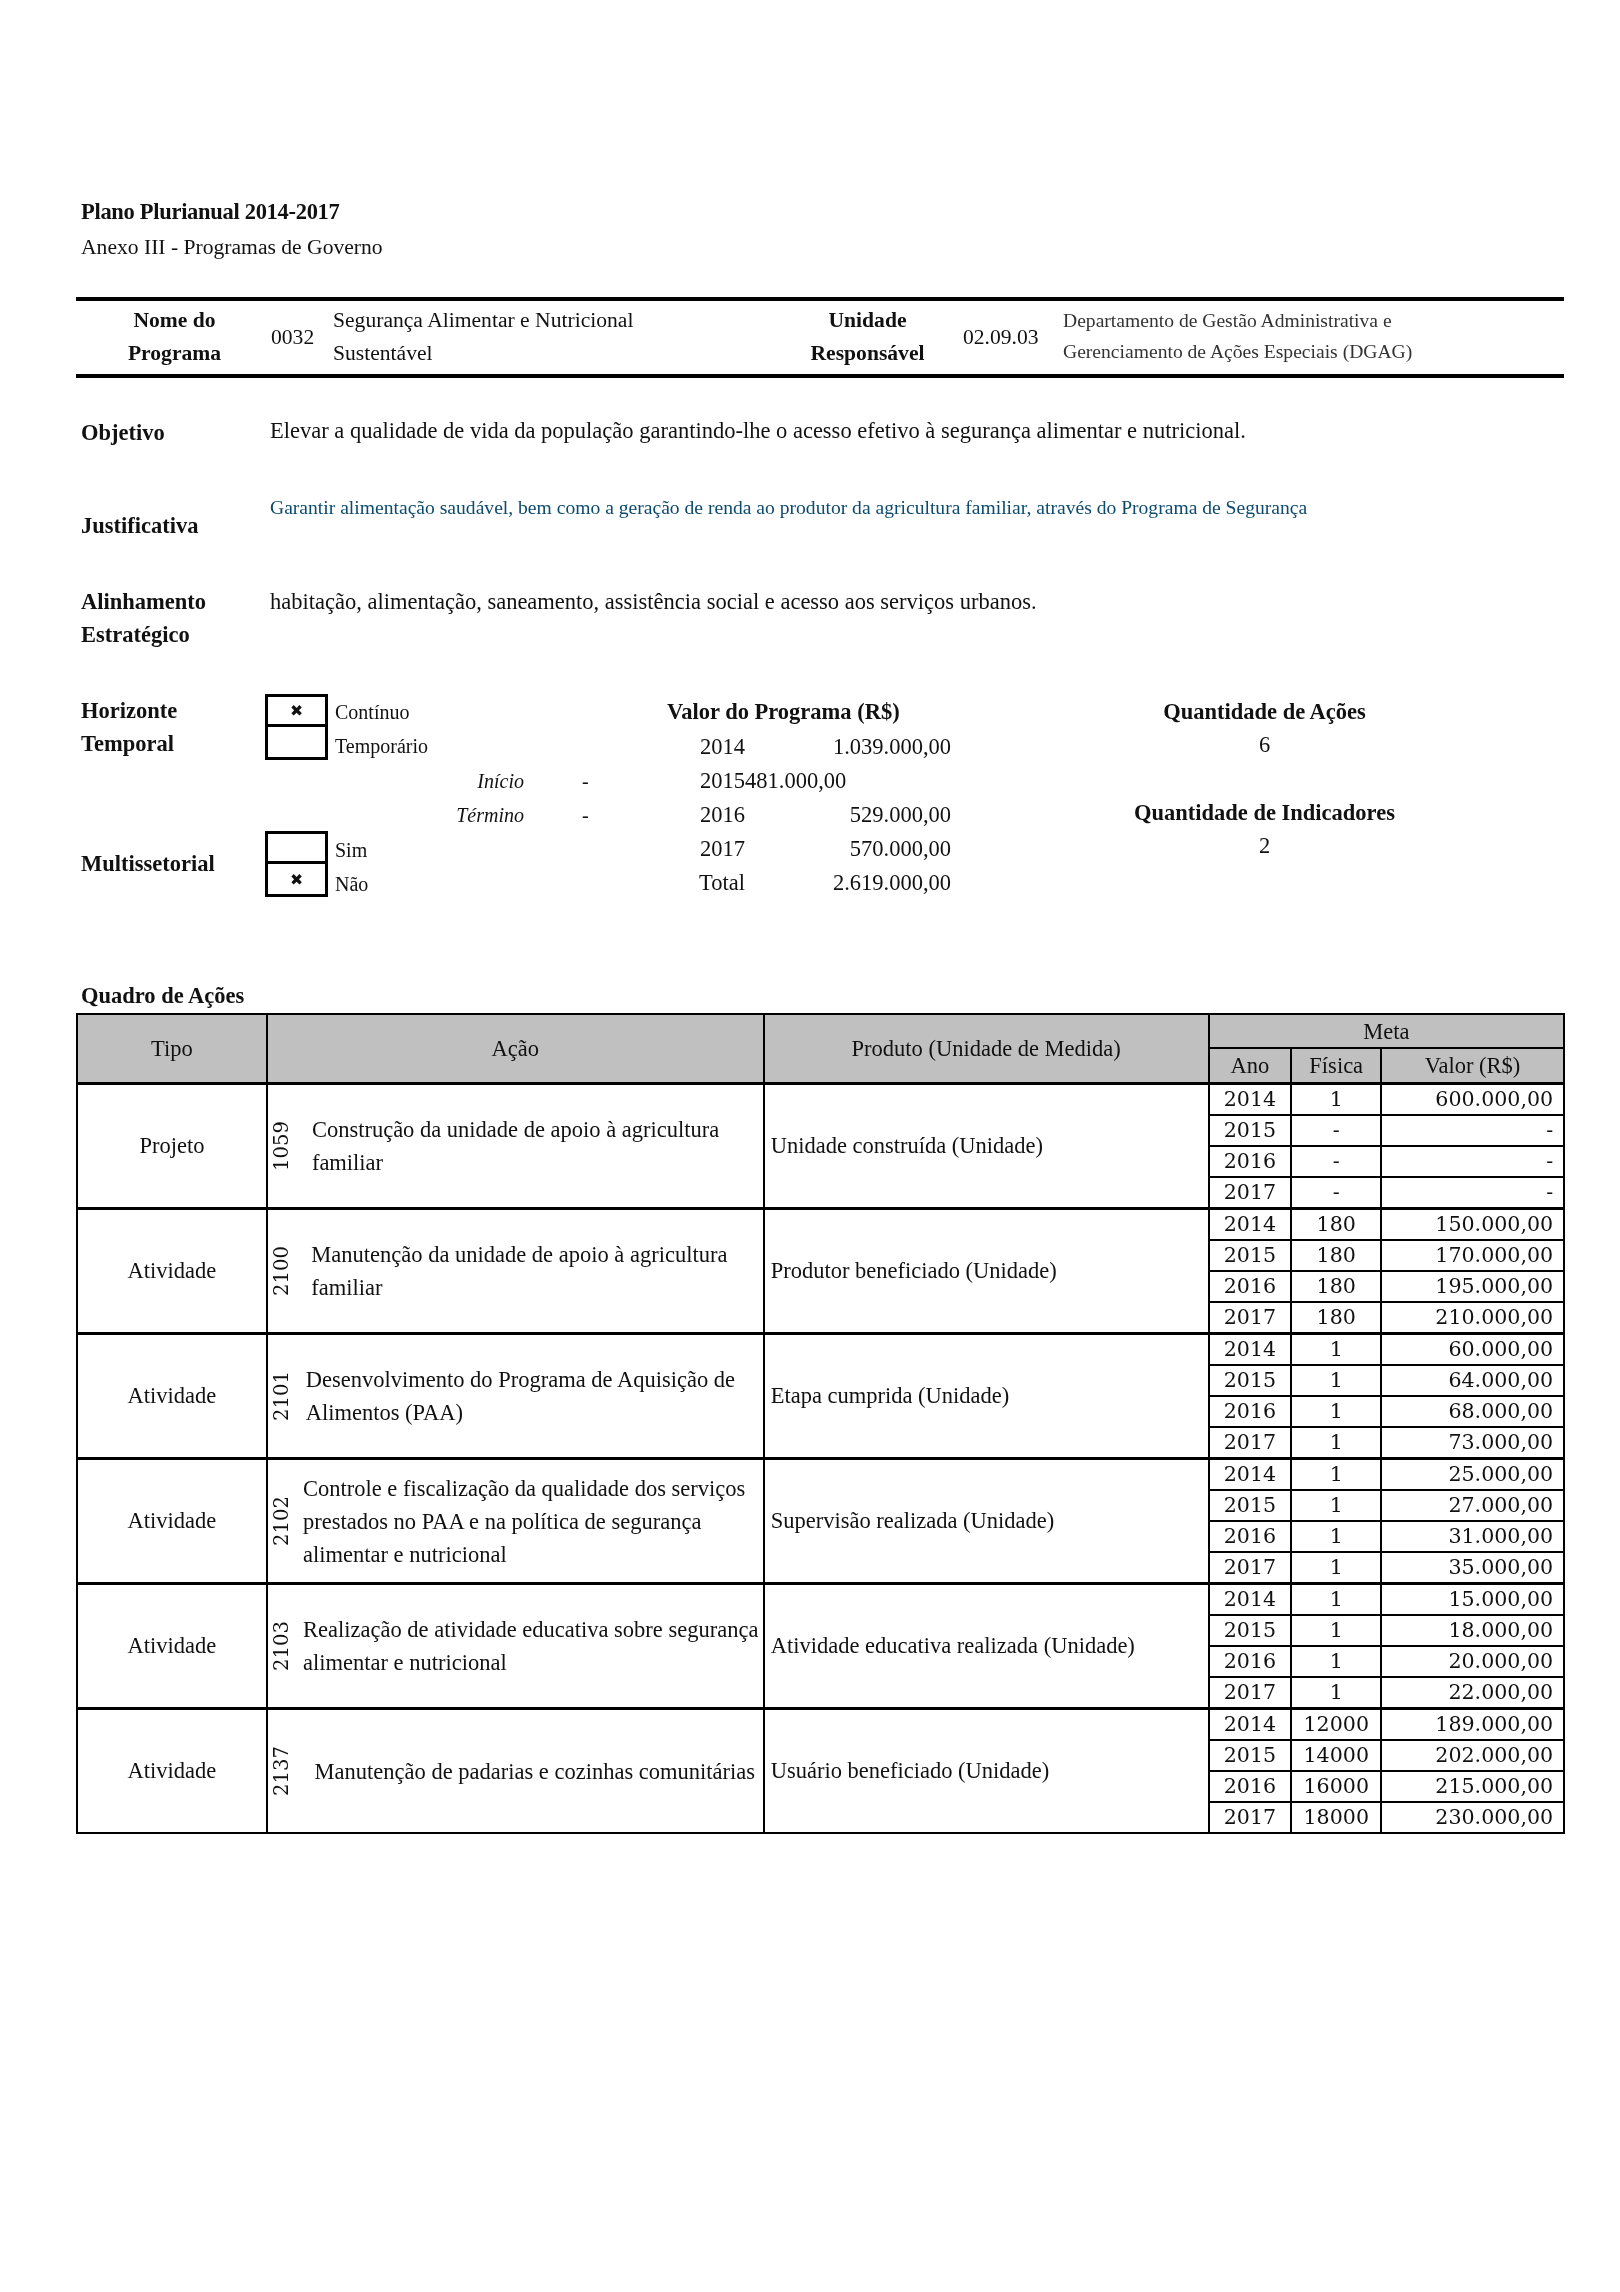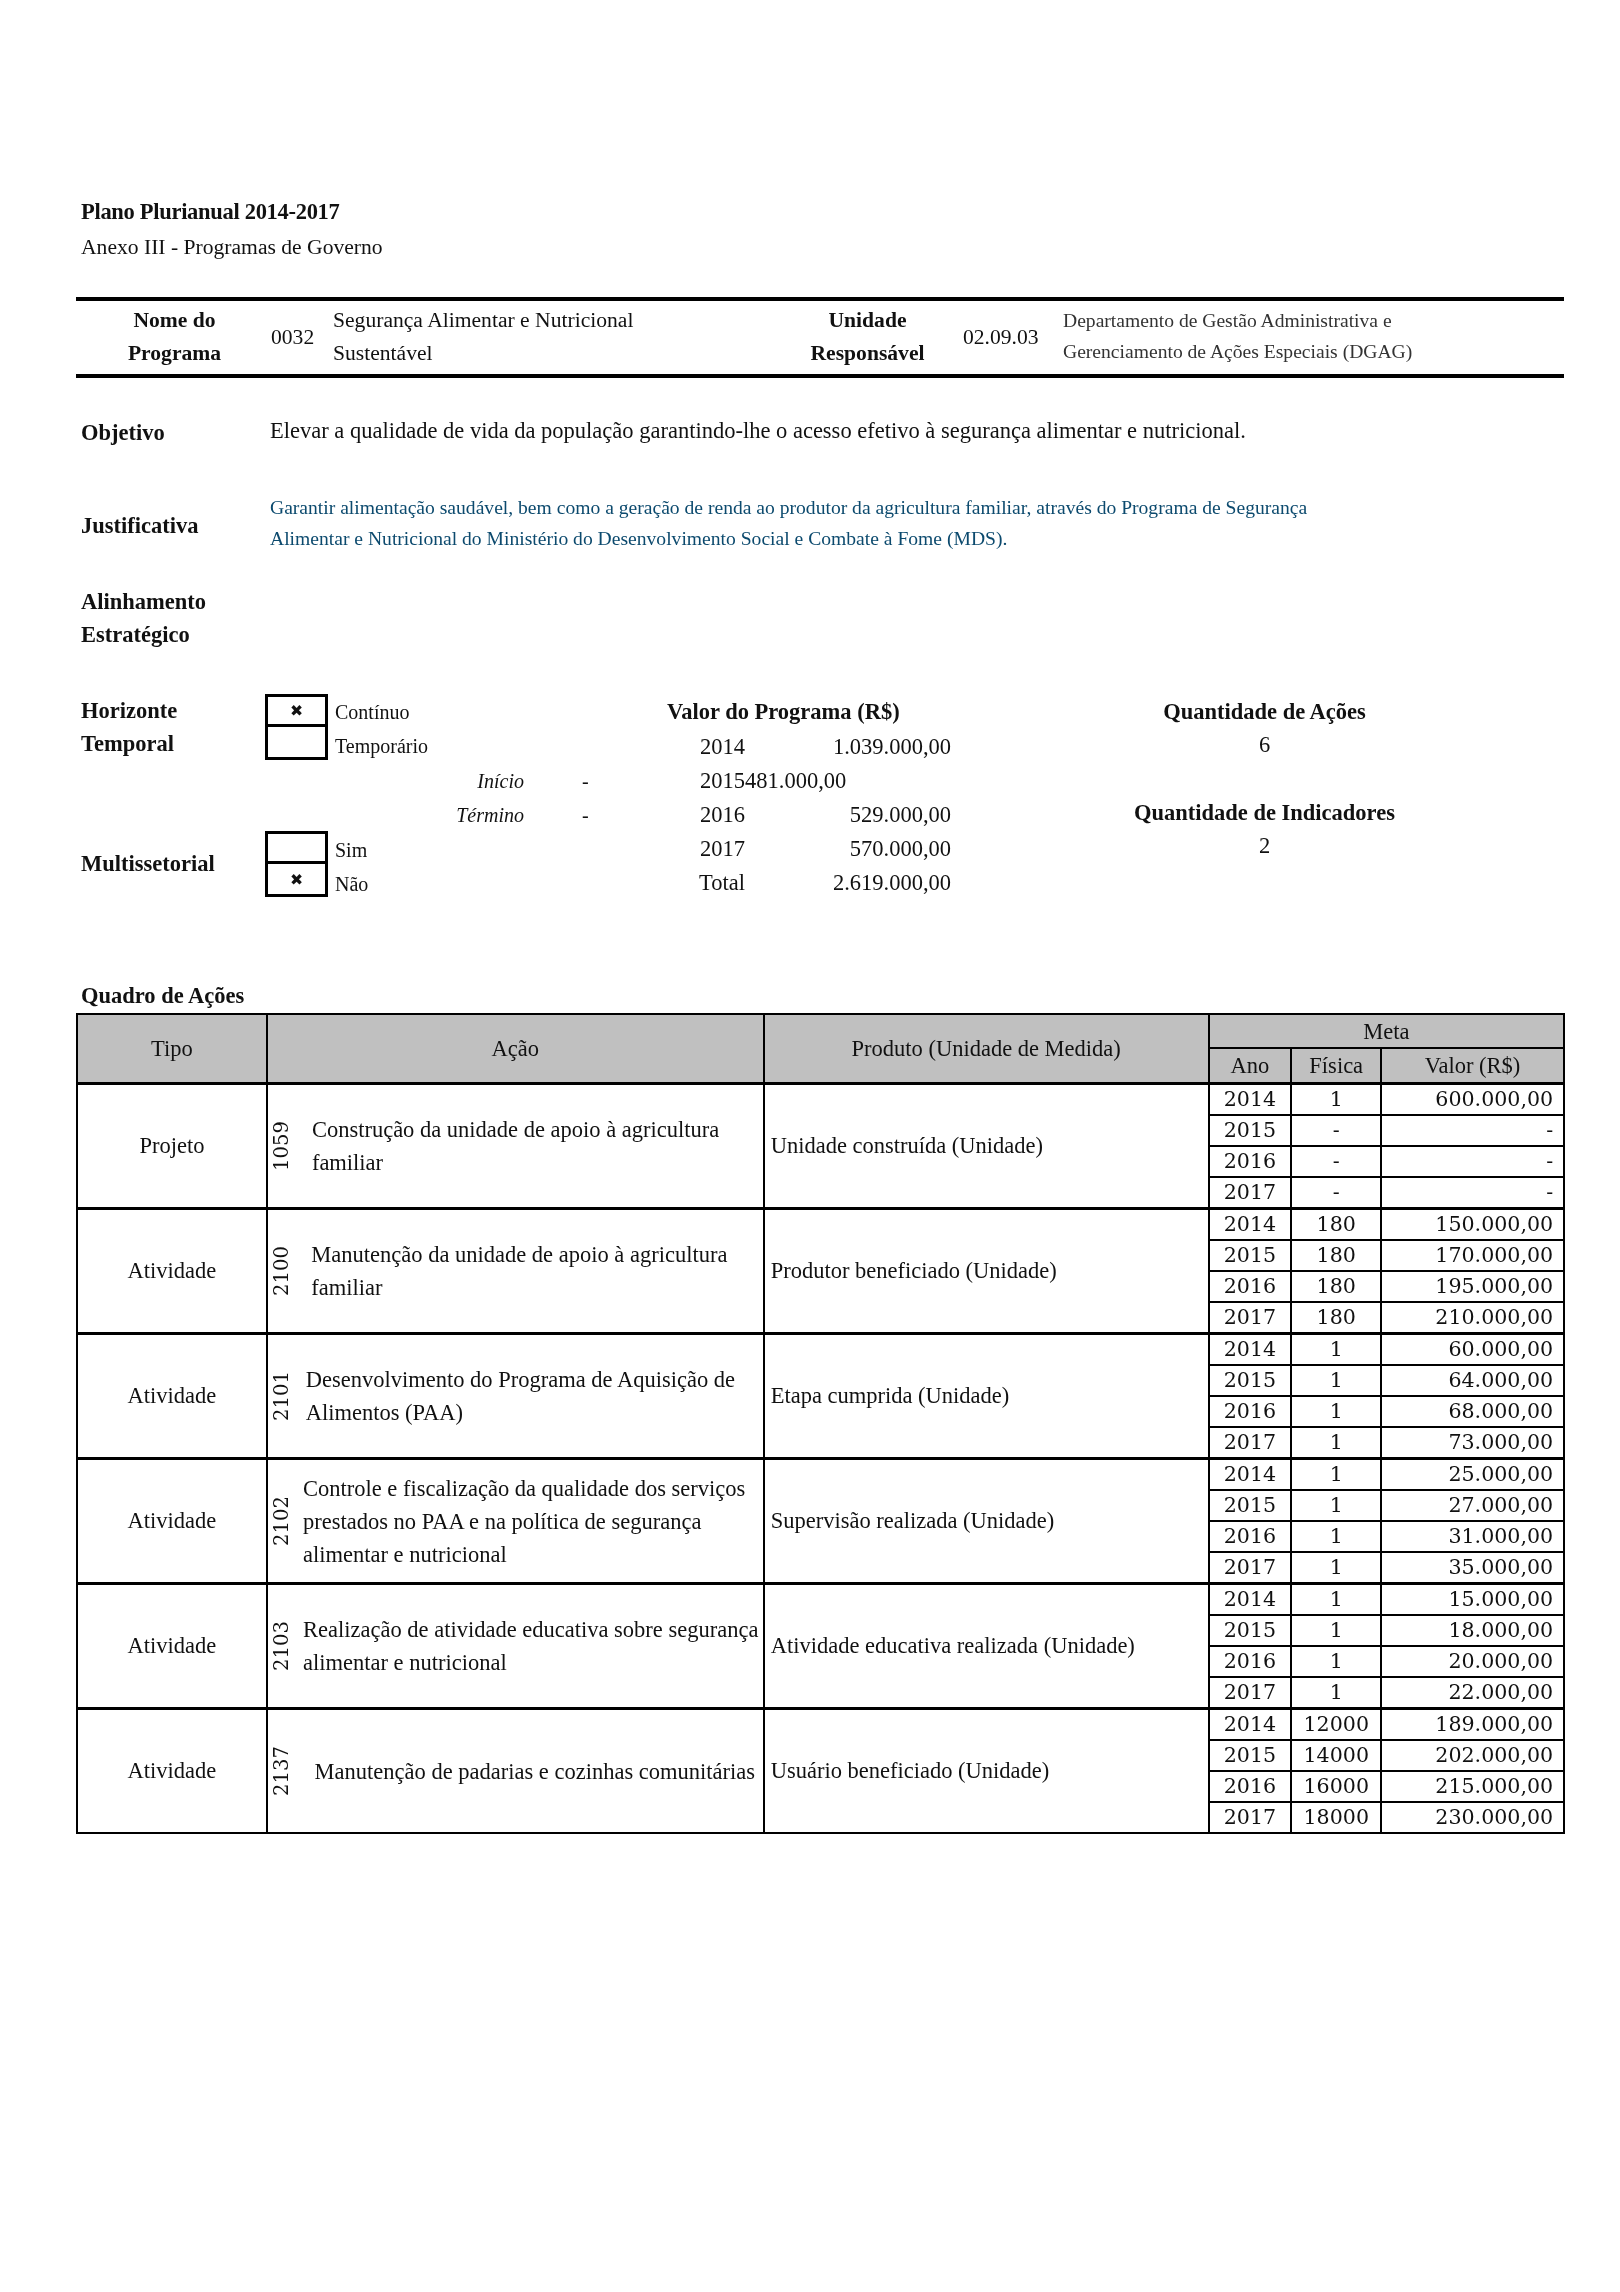--- a/index.html
+++ b/index.html
@@ -61,28 +61,28 @@
   <div>Departamento de Gestão Administrativa e</div>
   <div>Gerenciamento de Ações Especiais (DGAG)</div>
 </div>
 
 <div class="abs label" style="left:81px; top:416px;">Objetivo</div>
 <div class="abs text" style="left:270px; top:414px;">Elevar a qualidade de vida da população garantindo-lhe o acesso efetivo à segurança alimentar e nutricional.</div>
 
 <div class="abs label" style="left:81px; top:509px;">Justificativa</div>
 <div class="abs small" style="left:270px; top:492px;">
   <div>Garantir alimentação saudável, bem como a geração de renda ao produtor da agricultura familiar, através do Programa de Segurança</div>
-  <div>Alimentar e Nutricional do Ministério do Desenvolvimento Social e Combate à Fome (MDS).</div>
 </div>
 
 <div class="abs label" style="left:81px; top:585px;">
   <div>Alinhamento</div>
   <div>Estratégico</div>
 </div>
 <div class="abs text" style="left:270px; top:585px;">
+  <div>habitação, alimentação, saneamento, assistência social e acesso aos serviços urbanos.</div>
 </div>
 
 <div class="abs label" style="left:81px; top:694px;">
   <div>Horizonte</div>
   <div>Temporal</div>
 </div>
 <div class="abs" style="left:265px; top:694px;">
   <div class="cbox">✖</div>
   <div class="cbox"></div>
 </div>

